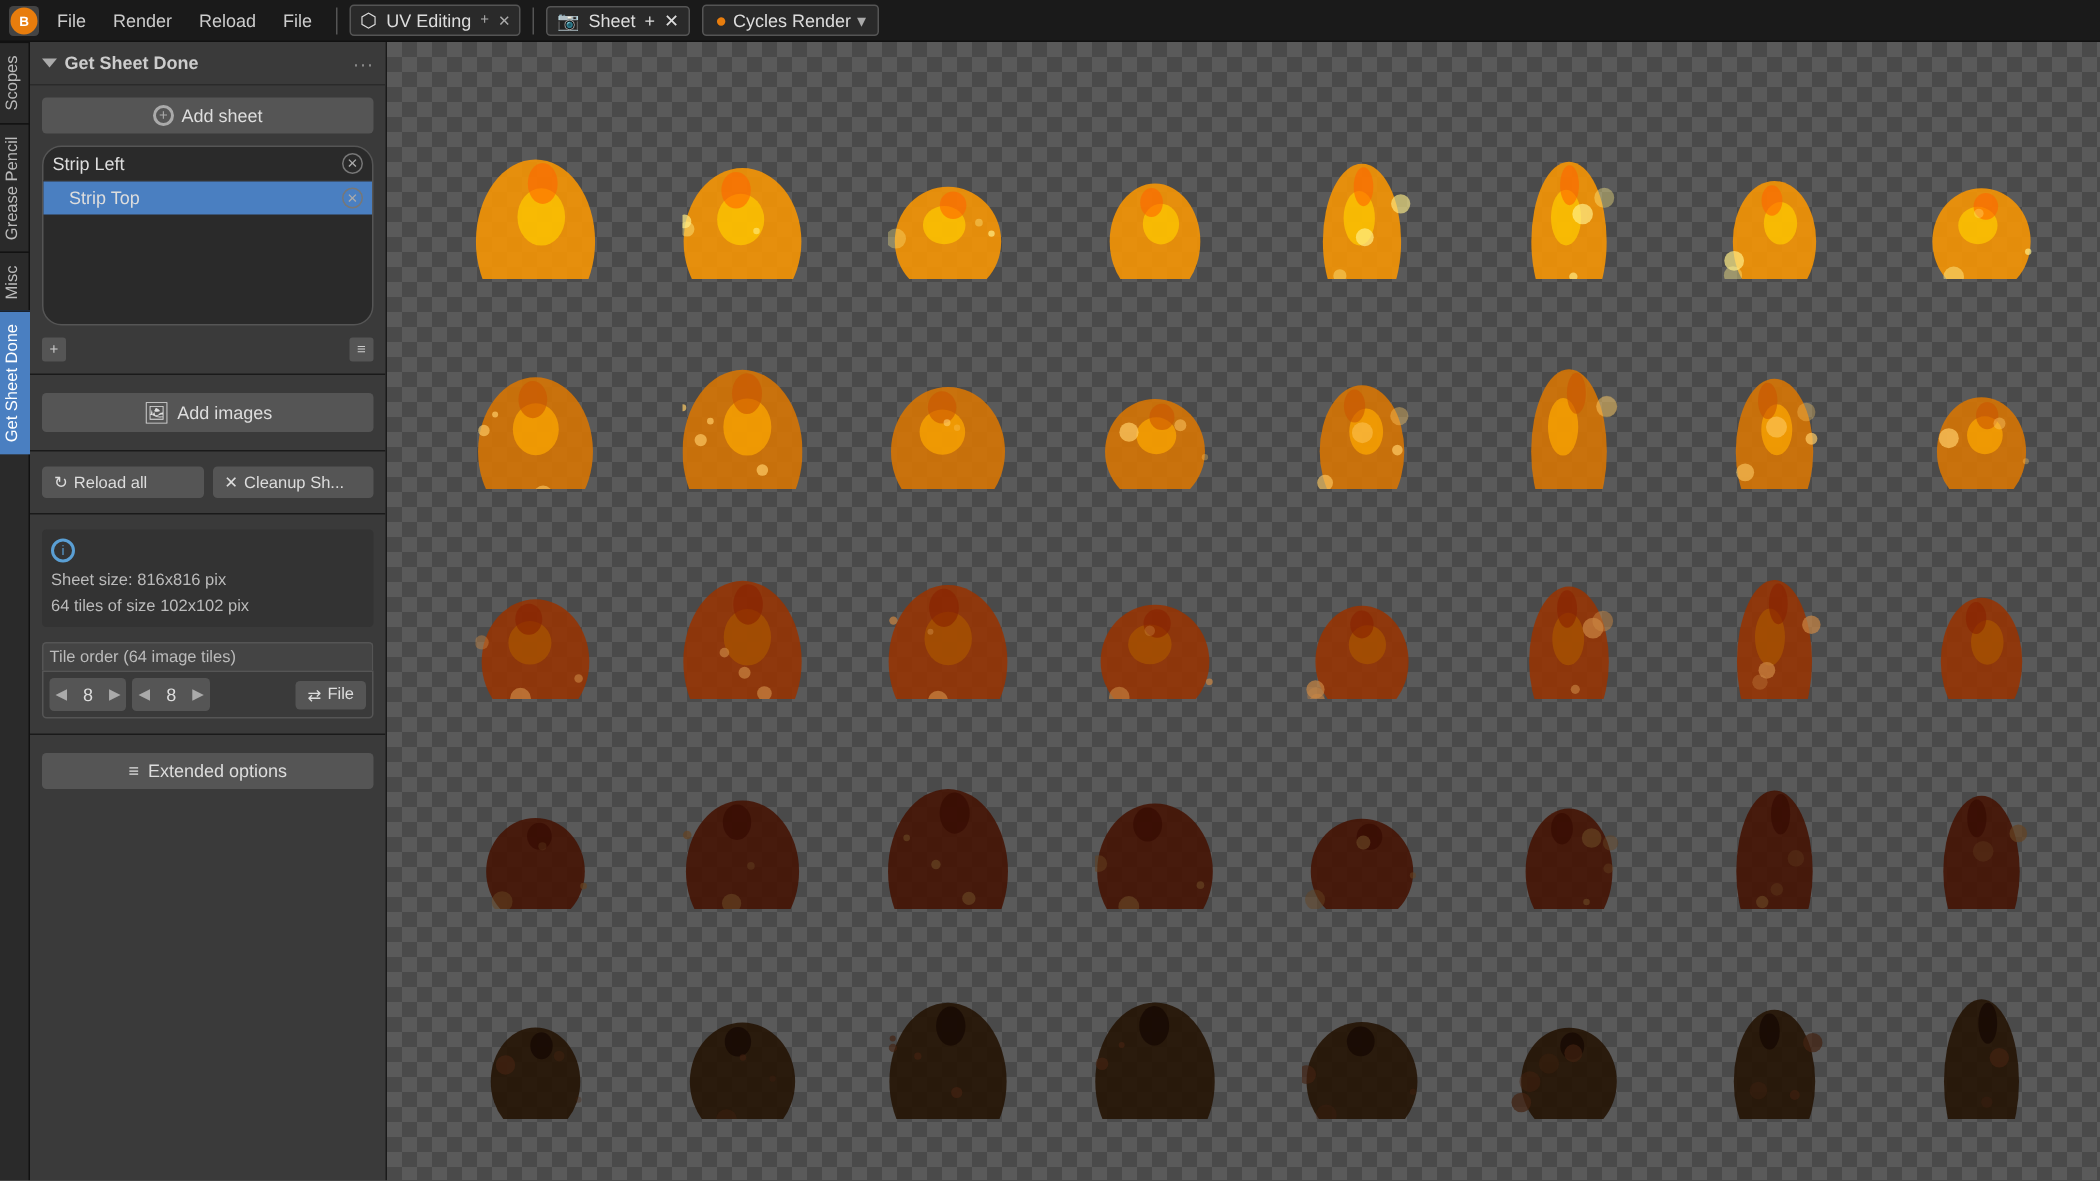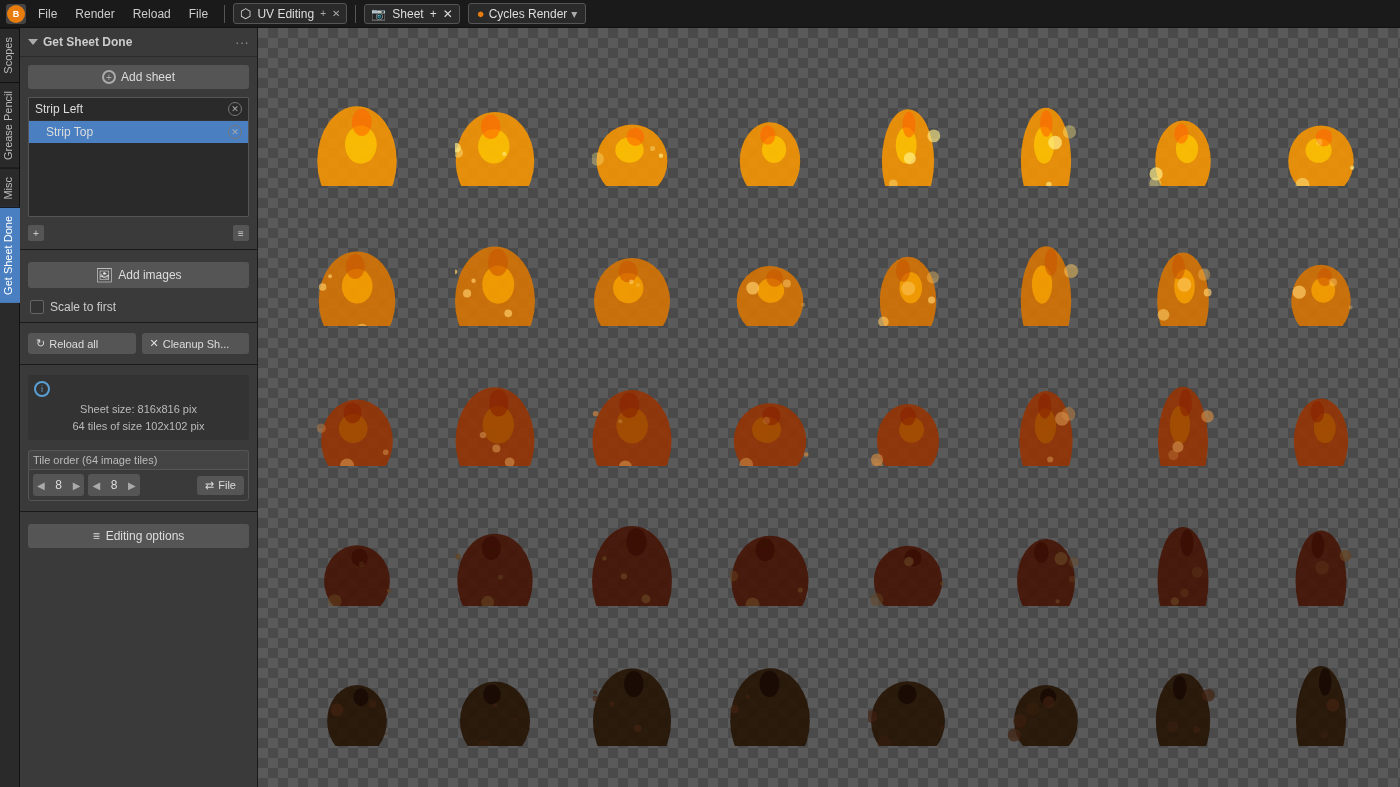--- a/index.html
+++ b/index.html
@@ -176,21 +176,21 @@
       border-radius: 50%;
       border: 2px solid #aaa;
       display: flex; align-items: center; justify-content: center;
       font-size: 10px; color: #aaa;
     }
 
     
     .sheet-list {
       margin: 0 8px 4px 8px;
       border: 1px solid #555;
-      border-radius: 1px;
+      border-radius: 13px;
       background: #2a2a2a;
       min-height: 120px;
     }
     .sheet-item {
       display: flex;
       align-items: center;
       padding: 4px 6px;
       border-bottom: 1px solid #333;
       cursor: pointer;
       gap: 4px;
@@ -288,21 +288,21 @@
       border-radius: 3px;
     }
     .info-icon {
       width: 16px; height: 16px;
       border-radius: 50%;
       border: 2px solid #5a9fd4;
       display: flex; align-items: center; justify-content: center;
       font-size: 9px; color: #5a9fd4;
       margin-bottom: 4px;
     }
-    .info-text { font-size: 11px; color: #bbb; line-height: 1.5; text-align: center; }
+    .info-text { font-size: 11px; color: #bbb; line-height: 1.5; }
 
     
     .tile-order-section {
       margin: 4px 8px 6px 8px;
     }
     .tile-order-label {
       font-size: 11px; color: #bbb;
       padding: 3px 4px;
       background: #444;
       border-radius: 3px 3px 0 0;
@@ -488,24 +488,20 @@
       <button class="icon-btn-small">≡</button>
     </div>
 
     <div class="panel-divider"></div>
 
     <button class="btn-add-images">
       <span style="font-size:14px;">🖼</span>
       <span>Add images</span>
     </button>
 
-    <div class="checkbox-row">
-      <div class="checkbox-box"></div>
-      <span class="checkbox-label">Scale to first</span>
-    </div>
 
     <div class="panel-divider"></div>
 
     <div class="row-buttons">
       <button class="row-btn">
         <span>↻</span>
         <span>Reload all</span>
       </button>
       <button class="row-btn">
         <span>✕</span>
@@ -543,21 +539,21 @@
           <span>⇄</span>
           <span>File</span>
         </button>
       </div>
     </div>
 
     <div class="panel-divider"></div>
 
     <button class="btn-extended">
       <span>≡</span>
-      <span>Editing options</span>
+      <span>Extended options</span>
     </button>
 
   </div>
 
   <div id="uv-canvas">
     <div class="sprite-grid" id="sprite-grid">
 
     <div class="sprite-cell">
           <div class="fire-sprite"><svg class="fire-svg" viewBox="0 0 80 80" xmlns="http://www.w3.org/2000/svg">
               <ellipse cx="40" cy="55" rx="39.72668639062895" ry="54.63558185417193" fill="#ff9900" opacity="0.85"></ellipse>

